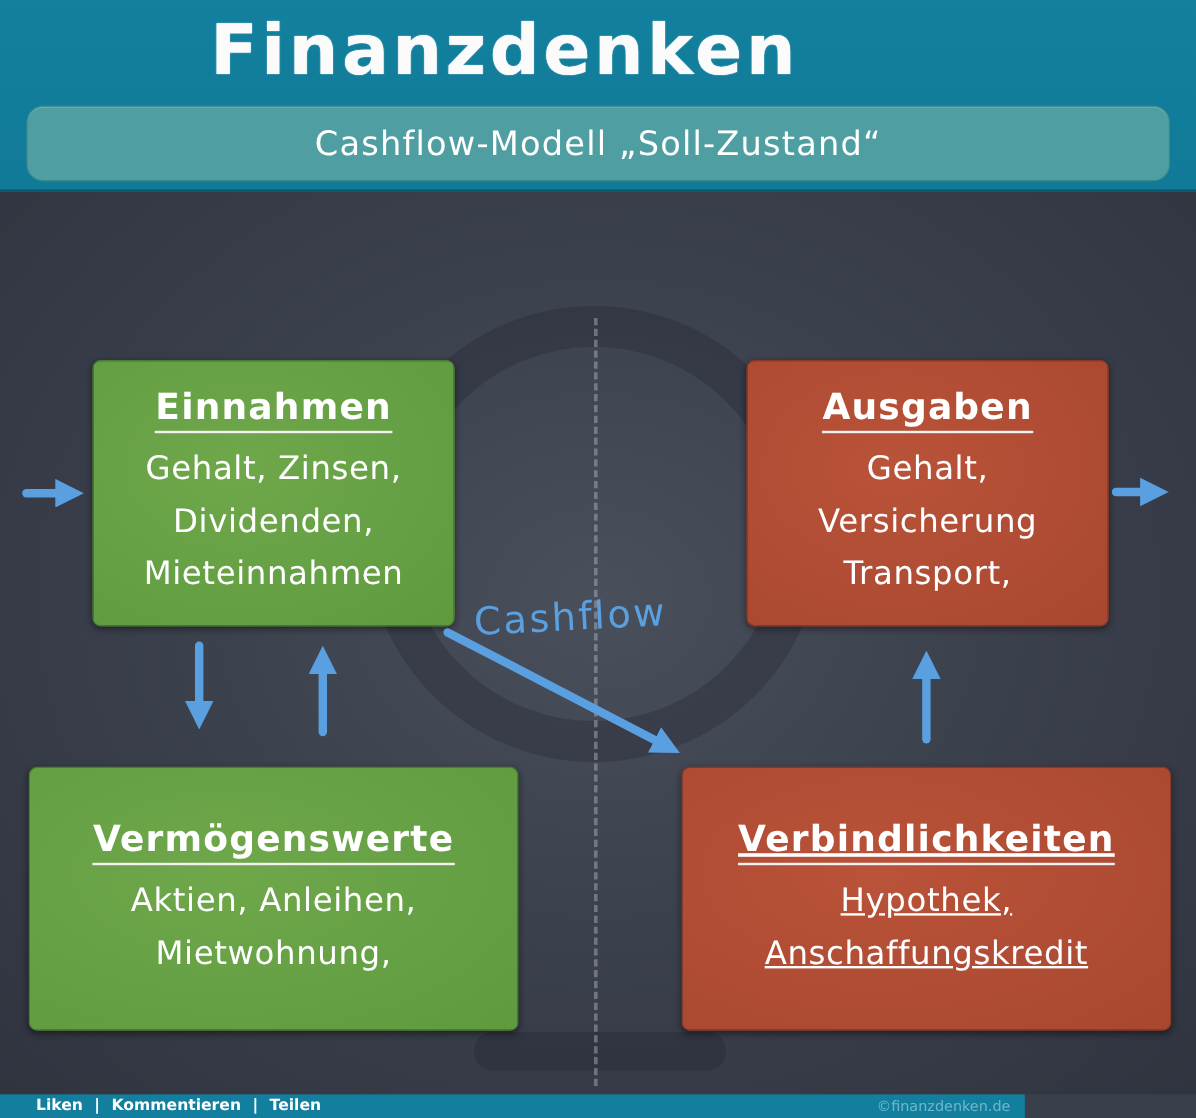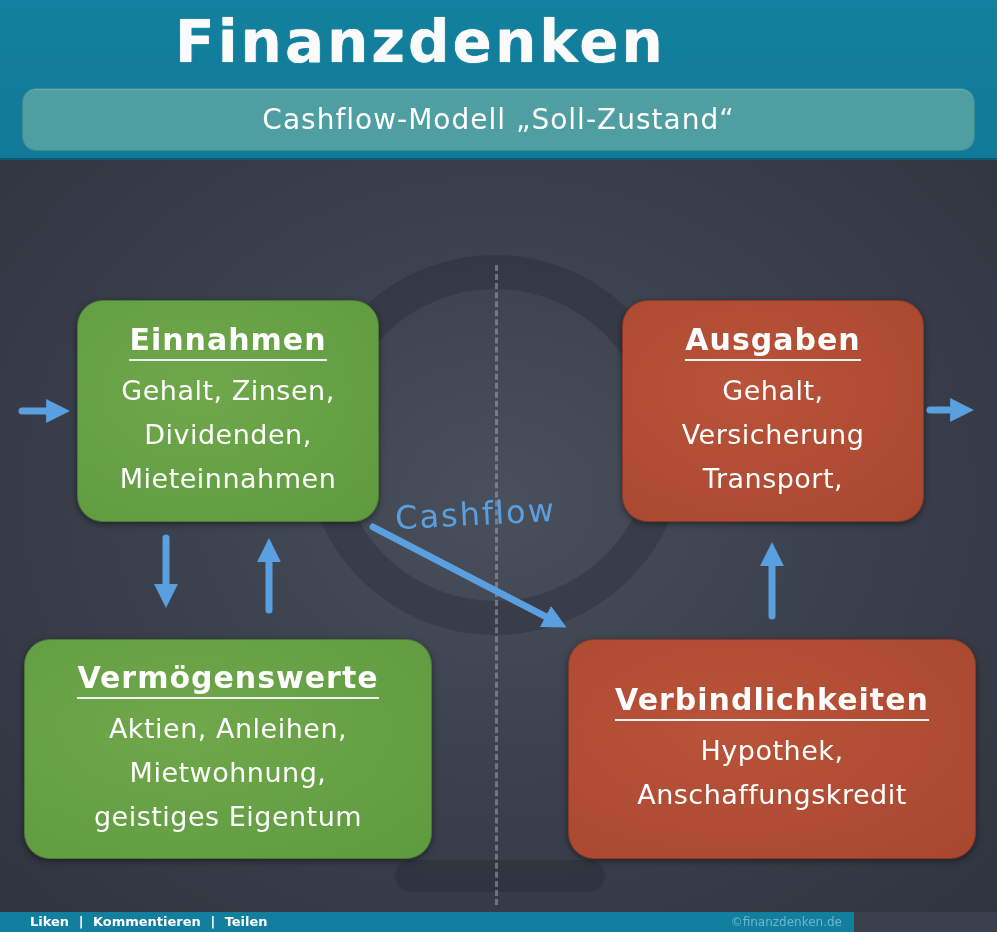--- a/index.html
+++ b/index.html
@@ -45,35 +45,35 @@
     }
     .watermark-base {
       position: absolute; left: 395px; top: 700px; width: 210px; height: 32px;
       border-radius: 16px; background: rgba(30,33,42,0.28);
     }
     .divider {
       position: absolute; left: 495px; top: 105px; width: 0; height: 640px;
       border-left: 3px dashed rgba(180,185,195,0.45);
     }
     .box {
-      position: absolute; border-radius: 26px;
+      position: absolute; border-radius: 7px;
       display: flex; flex-direction: column; align-items: center; justify-content: center;
       box-shadow: 0 2px 6px rgba(0,0,0,0.45);
     }
     .green { background: radial-gradient(ellipse at 40% 40%, #6fa84b, #5f9a3f); border: 1px solid #4a7d31; }
     .red { background: radial-gradient(ellipse at 40% 40%, #b95339, #a8472f); border: 1px solid #8a3824; }
     .box-title {
       font-size: 30px; font-weight: bold; letter-spacing: 1px;
       border-bottom: 2px solid #f2f2f2; padding-bottom: 2px; margin-bottom: 8px;
     }
     .box-line { font-size: 27px; line-height: 44px; letter-spacing: 0.5px; }
     .b-einnahmen { left: 77px; top: 140px; width: 302px; height: 222px; }
     .b-ausgaben { left: 622px; top: 140px; width: 302px; height: 222px; }
     .b-vermoegen { left: 24px; top: 479px; width: 408px; height: 220px; }
-    .b-verbind { left: 568px; top: 479px; width: 408px; height: 220px; }
+    .b-verbind { left: 568px; top: 479px; width: 408px; height: 220px; text-decoration: underline; }
     .arrows { position: absolute; left: 0; top: 0; width: 997px; height: 752px; }
     .cashflow-label {
       position: absolute; left: 395px; top: 335px;
       font-size: 32px; color: #5aa0e0; letter-spacing: 2px;
       transform: rotate(-3deg);
     }
     .footer {
       position: absolute; left: 0; top: 912px; width: 854px; height: 20px;
       background: #127f9f;
     }
@@ -111,21 +111,20 @@
     <div class="box-title">Ausgaben</div>
     <div class="box-line">Gehalt,</div>
     <div class="box-line">Versicherung</div>
     <div class="box-line">Transport,</div>
   </div>
 
   <div class="box green b-vermoegen">
     <div class="box-title">Vermögenswerte</div>
     <div class="box-line">Aktien, Anleihen,</div>
     <div class="box-line">Mietwohnung,</div>
-    <div class="box-line">geistiges Eigentum</div>
   </div>
 
   <div class="box red b-verbind">
     <div class="box-title">Verbindlichkeiten</div>
     <div class="box-line">Hypothek,</div>
     <div class="box-line">Anschaffungskredit</div>
   </div>
 
   <svg class="arrows" viewBox="0 0 997 752">
     <defs>

